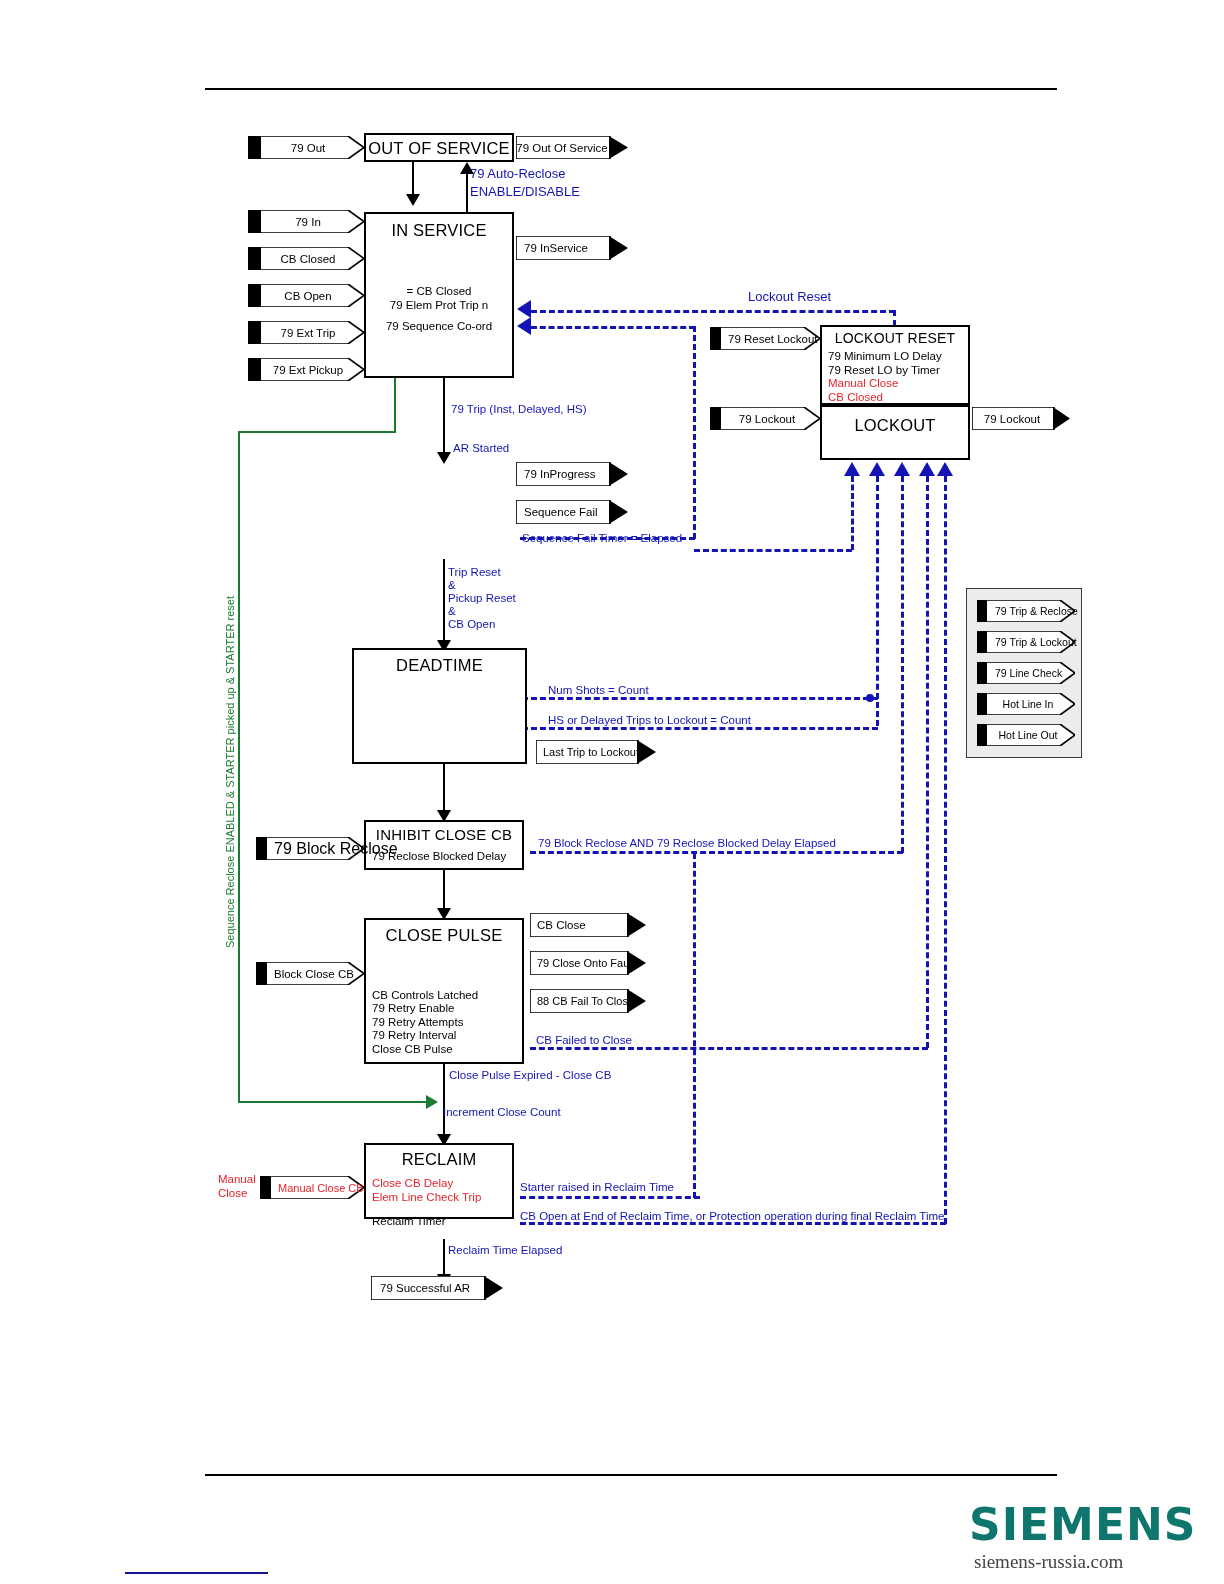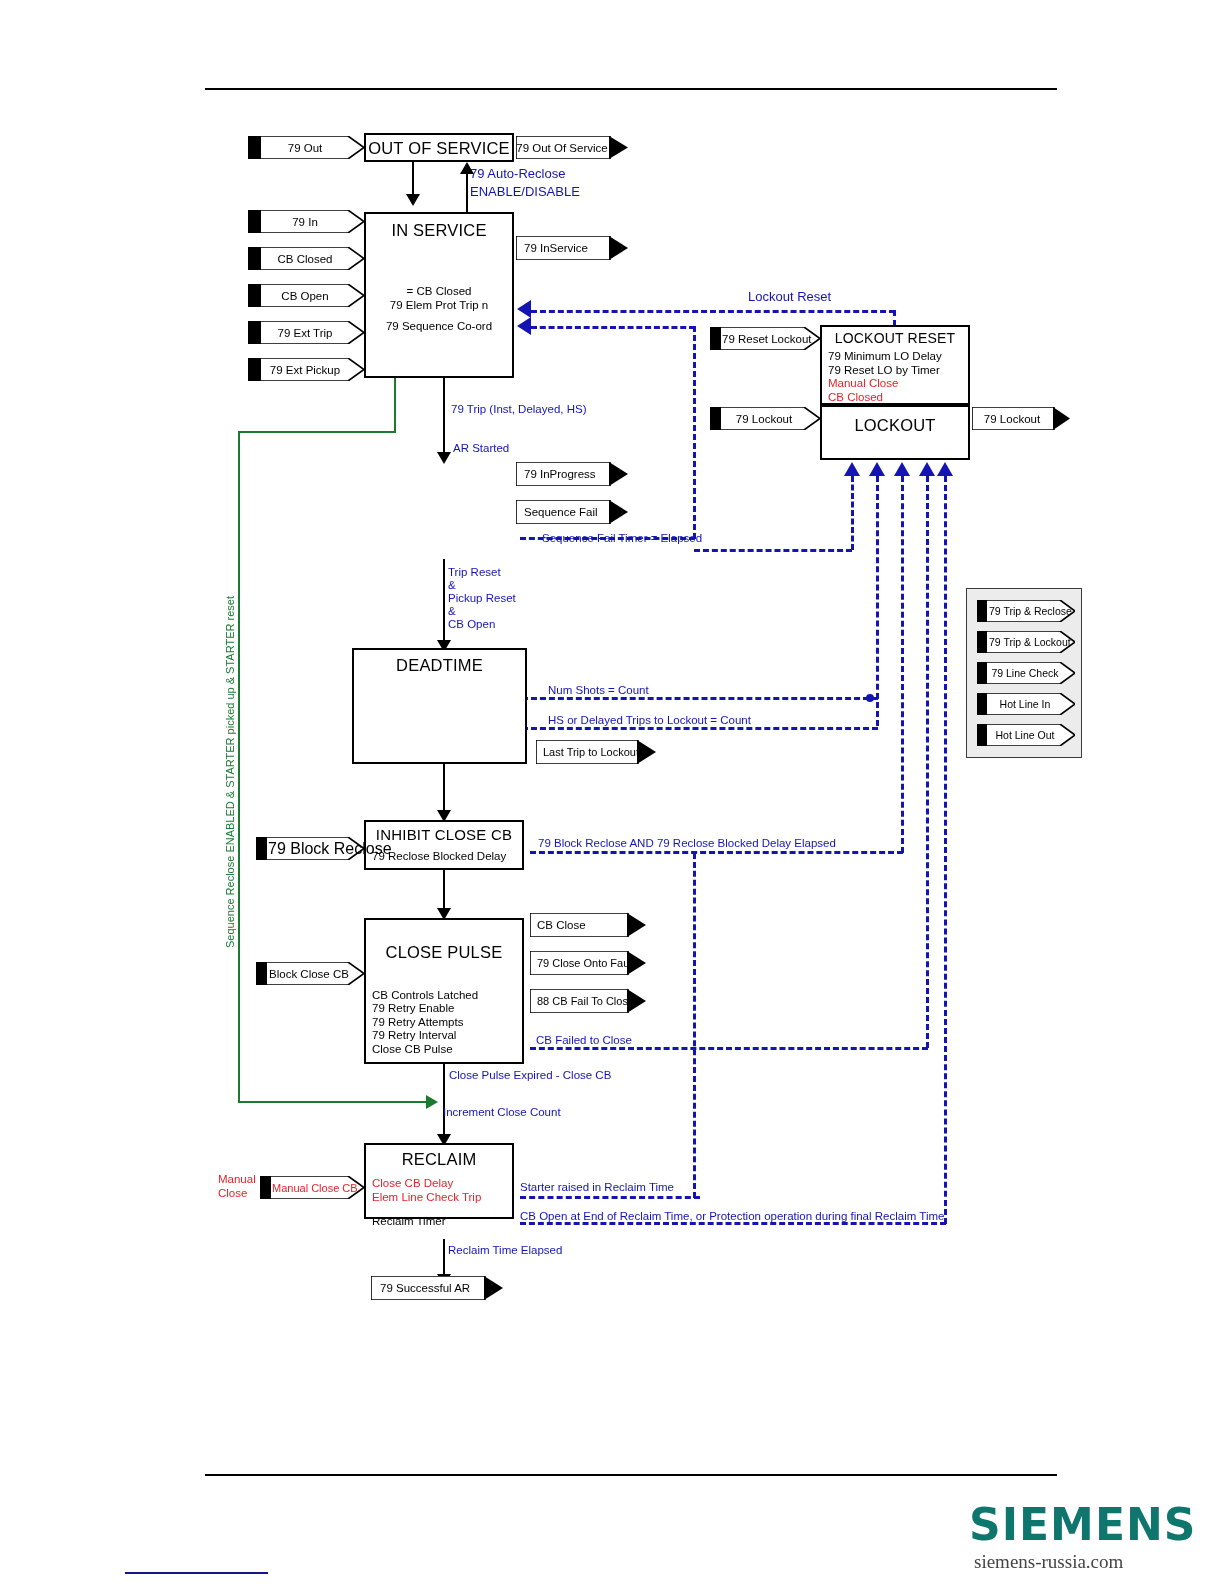--- a/index.html
+++ b/index.html
@@ -15,21 +15,21 @@
   .state .title{text-align:center;font-size:16.5px;color:#000;letter-spacing:.2px;}
   .state .lines{font-size:11.5px;line-height:13.5px;color:#000;}
   .state .lines.center{text-align:center;}
   .red{color:#e8232a;}
 
   
   .tag{position:absolute;box-sizing:border-box;}
   .tag .body{position:absolute;left:0;top:0;right:0;bottom:0;}
   .tag .lbl{position:absolute;left:0;right:0;top:50%;transform:translateY(-50%);
             text-align:center;font-size:11.5px;color:#000;white-space:nowrap;}
-  .tag.in .lbl{padding-left:12px;padding-right:14px;}
+  .tag.in .lbl{padding-left:18px;padding-right:14px;}
   .tag.out .lbl{padding-right:18px;}
 
   
   .ln{position:absolute;background:#000;}
   .ln.v{width:2px;}
   .ln.h{height:2px;}
   .ln.green{background:#1a7a32;}
   .arrowdown{position:absolute;width:0;height:0;border-left:7px solid transparent;border-right:7px solid transparent;border-top:12px solid #000;}
   .arrowup{position:absolute;width:0;height:0;border-left:7px solid transparent;border-right:7px solid transparent;border-bottom:12px solid #000;}
   .arrowright.green{position:absolute;width:0;height:0;border-top:7px solid transparent;border-bottom:7px solid transparent;border-left:12px solid #1a7a32;}
@@ -240,21 +240,21 @@
     </svg>
     <div class="lbl" style="text-align:left;padding-left:8px;padding-right:20px;">79 InProgress</div>
   </div>
   <div class="tag out" style="left:516px;top:500px;width:112px;height:24px;">
     <svg class="body" viewBox="0 0 112 24" preserveAspectRatio="none">
       <polygon points="0,0 94,0 94,24 0,24" fill="#fff" stroke="#000" stroke-width="1.6"></polygon>
         <polygon points="93,0 112,12 93,24" fill="#000"></polygon>
     </svg>
     <div class="lbl" style="text-align:left;padding-left:8px;padding-right:20px;">Sequence Fail</div>
   </div>
-  <div class="lab" style="left:542px;top:531px;">Sequence Fail Timer = Elapsed</div>
+  <div class="lab" style="left:522px;top:531px;">Sequence Fail Timer = Elapsed</div>
 
   <div class="ln v" style="left:443px;top:559px;height:86px;"></div>
   <div class="arrowdown" style="left:437px;top:640px;"></div>
   <div class="lab" style="left:448px;top:565px;">Trip Reset</div>
   <div class="lab" style="left:448px;top:578px;">&amp;</div>
   <div class="lab" style="left:448px;top:591px;">Pickup Reset</div>
   <div class="lab" style="left:448px;top:604px;">&amp;</div>
   <div class="lab" style="left:448px;top:617px;">CB Open</div>
 
   <div class="state" style="left:352px;top:648px;width:175px;height:116px;">
@@ -285,21 +285,21 @@
         <rect x="0" y="0" width="11" height="23" fill="#000"></rect>
     </svg>
     <div class="lbl" style="font-size:16px;">79 Block Reclose</div>
   </div>
   <div class="lab" style="left:538px;top:836px;">79 Block Reclose AND 79 Reclose Blocked Delay Elapsed</div>
 
   <div class="ln v" style="left:443px;top:870px;height:46px;"></div>
   <div class="arrowdown" style="left:437px;top:908px;"></div>
 
   <div class="state" style="left:364px;top:918px;width:160px;height:146px;">
-    <div class="title" style="margin-top:23px;">CLOSE PULSE</div>
+    <div class="title" style="margin-top:6px;">CLOSE PULSE</div>
     <div class="lines" style="position:absolute;left:6px;bottom:6px;">
       <div>CB Controls Latched</div>
       <div>79 Retry Enable</div>
       <div>79 Retry Attempts</div>
       <div>79 Retry Interval</div>
       <div>Close CB Pulse</div>
     </div>
   </div>
   <div class="tag in" style="left:256px;top:962px;width:108px;height:23px;">
     <svg class="body" viewBox="0 0 108 23" preserveAspectRatio="none">

